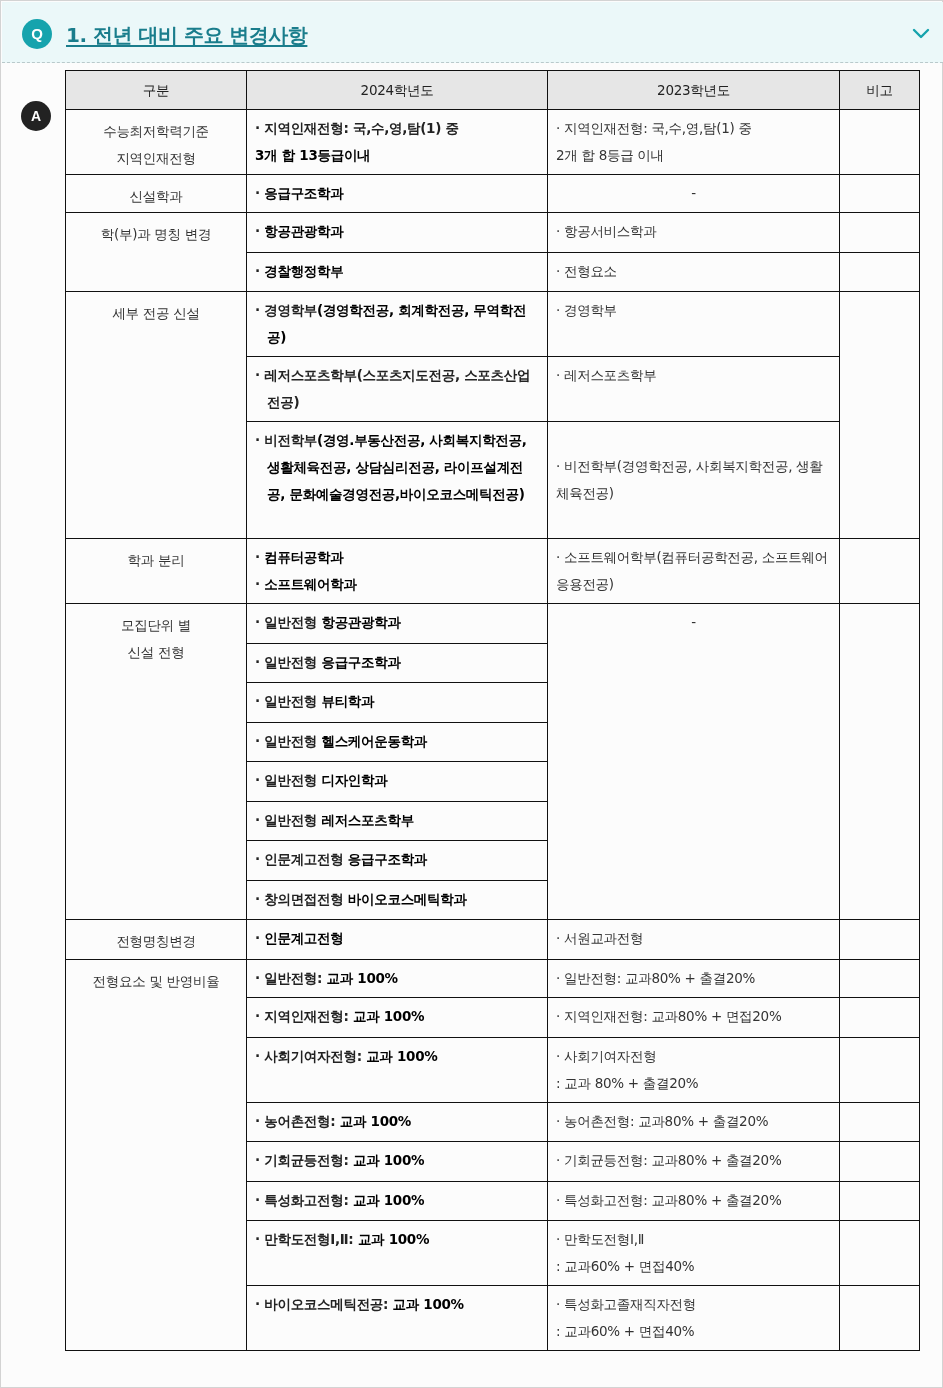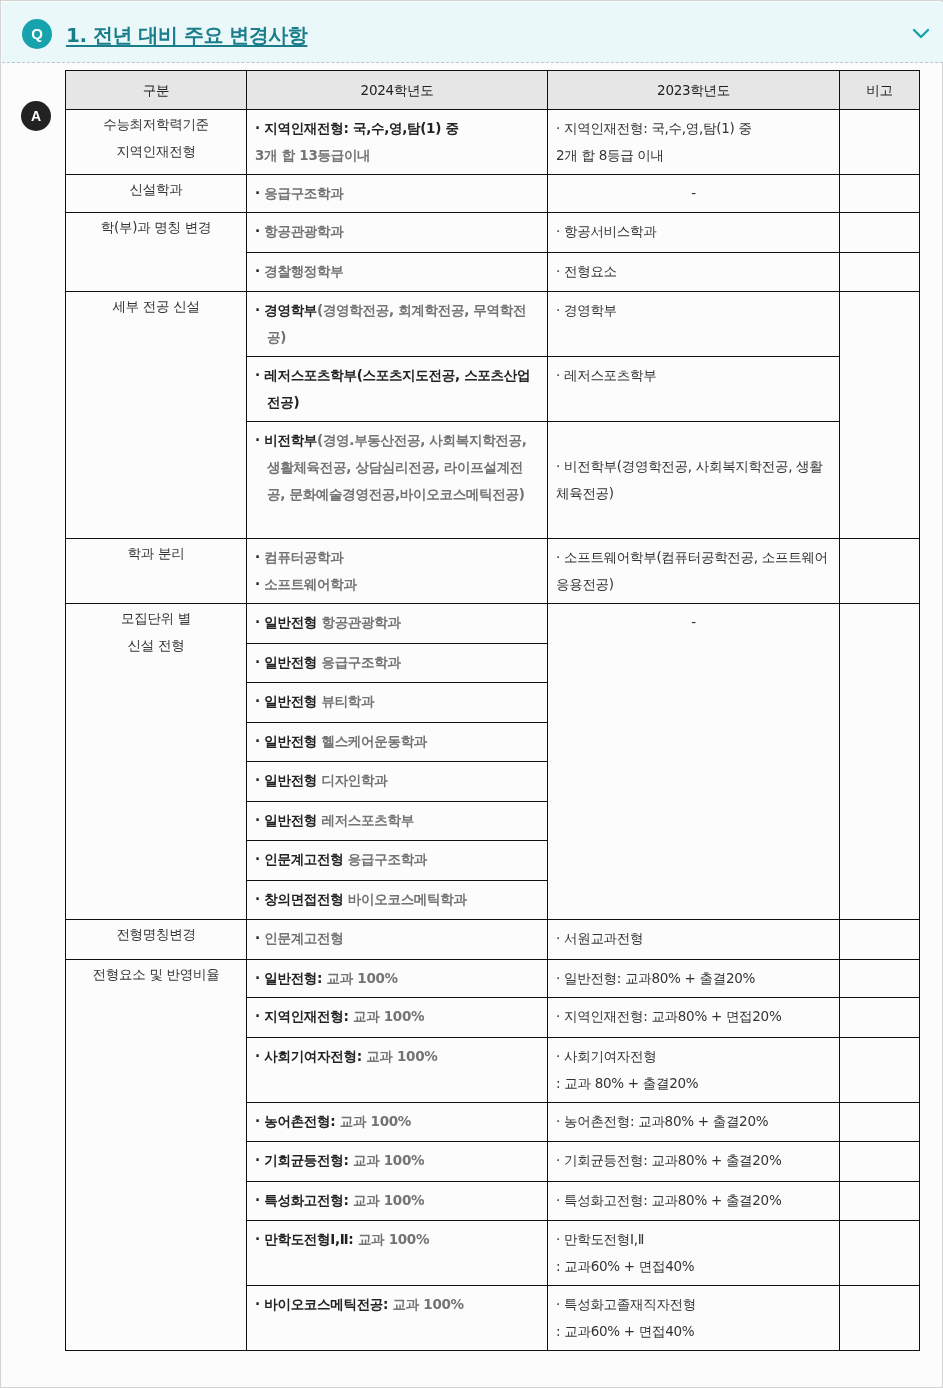--- a/index.html
+++ b/index.html
@@ -7,26 +7,26 @@
   body { font-family: "DejaVu Sans", "Liberation Sans", sans-serif; color: #222; font-size: 14px; }
   .frame { position: absolute; left: 0; top: 0; width: 943px; height: 1388px; border: 1px solid #d3d3d3; background: #fcfcfc; }
   .qbar { position: absolute; left: 1px; top: 1px; width: 941px; height: 61px; background: #ebf8f9; border-bottom: 1px dashed #b9c9cb; }
   .qbadge { position: absolute; left: 20px; top: 17px; width: 30px; height: 30px; border-radius: 50%; background: #16a3ad; color: #fff; font-weight: bold; font-size: 15px; text-align: center; line-height: 30px; font-family: "Liberation Sans", sans-serif; }
   .qtitle { position: absolute; left: 64px; top: 20px; font-size: 20px; font-weight: bold; color: #1a7d8c; text-decoration: underline; text-underline-offset: 3px; letter-spacing: -0.5px; cursor: pointer; }
   .chev { position: absolute; right: 12px; top: 22px; width: 20px; height: 20px; cursor: pointer; }
   .abadge { position: absolute; left: 20px; top: 100px; width: 30px; height: 30px; border-radius: 50%; background: #222; color: #fff; font-weight: bold; font-size: 14px; text-align: center; line-height: 30px; font-family: "Liberation Sans", sans-serif; }
   table { position: absolute; left: 64px; top: 69px; width: 854px; border-collapse: collapse; table-layout: fixed; }
   td, th { border: 1px solid #111; font-size: 13.5px; line-height: 27px; vertical-align: top; letter-spacing: -0.3px; }
   th { background: #e6e6e6; font-weight: normal; height: 39px; vertical-align: middle; text-align: center; color: #222; }
-  td.cat { text-align: center; padding-top: 1px; color: #333; }
+  td.cat { text-align: center; padding-top: 8px; color: #333; }
   td.c24 { padding: 5px 8px 5px 8px; font-weight: bold; color: #222; }
   td.c23 { padding: 5px 8px 5px 8px; color: #333; }
   td.c23.center { text-align: center; }
   td.c23.mid { vertical-align: middle; }
-  .red { color: #737373; }
+  .red { color: #000000; }
   .hang { display: block; padding-left: 12px; text-indent: -12px; }
   .blk { display: block; }
 </style>
 </head>
 <body>
 
 <div class="frame">
   <div class="qbar">
     <div class="qbadge">Q</div>
     <div class="qtitle">1. 전년 대비 주요 변경사항</div>

